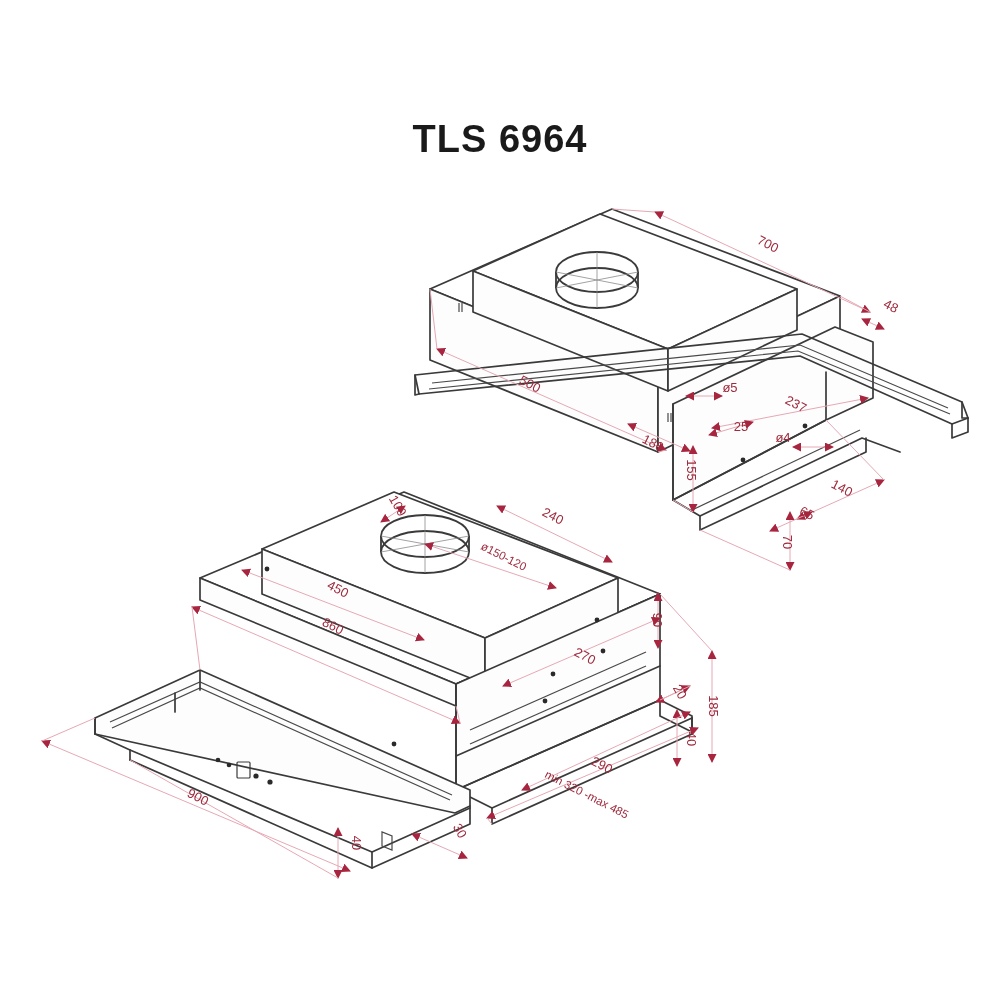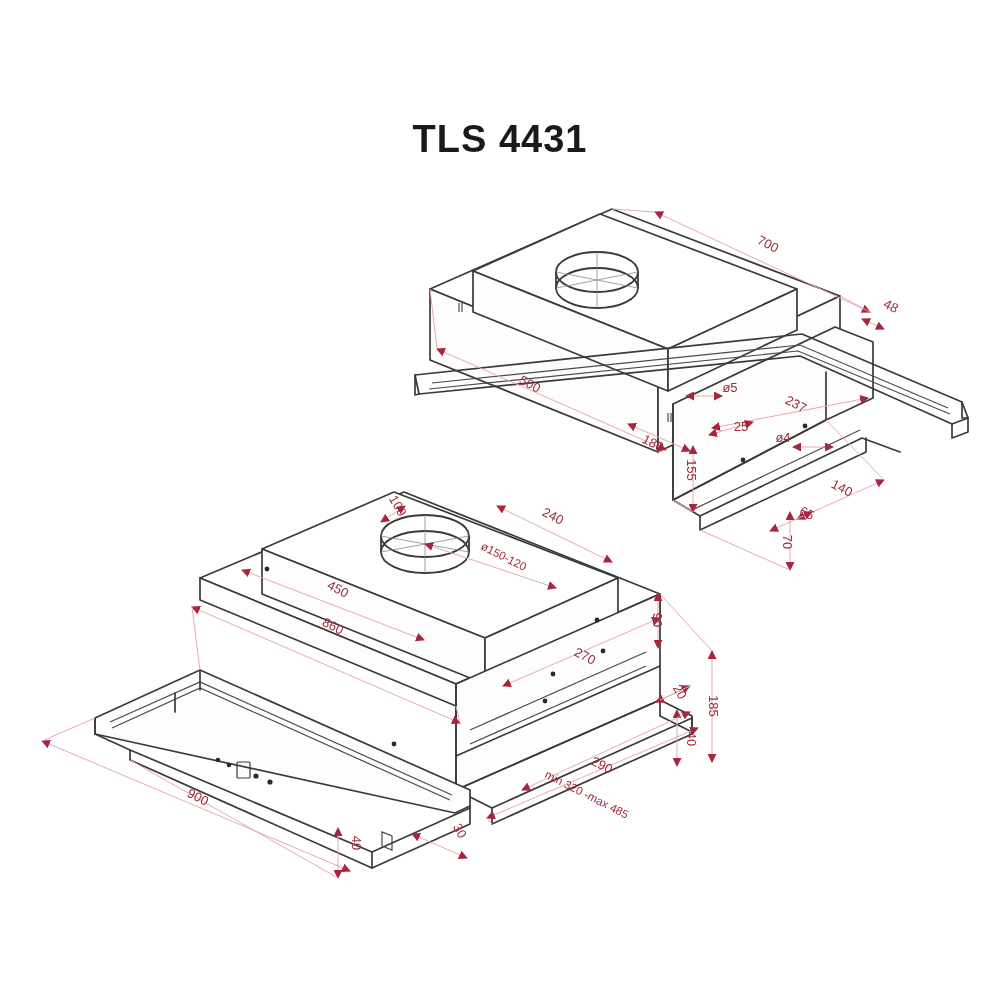--- a/index.html
+++ b/index.html
@@ -22,21 +22,21 @@
   .dimtxt{fill:#9e2a3c;font-size:13px;font-family:"Liberation Sans",sans-serif;}
   .dimtxt.sm{font-size:11.5px;}
   .arw{fill:#a8253f;}
   .dot{fill:#2a2a2a;}
 </style>
 </head>
 <body>
 
 <div id="sheet">
 
-  <div id="title">TLS 4431</div>
+  <div id="title">TLS 6964</div>
 
   <svg id="draw" viewBox="0 0 1000 1000">
     <defs>
       <marker id="ah" markerWidth="9" markerHeight="9" refX="8" refY="4.5" orient="auto">
         <path d="M0,0 L9,4.5 L0,9 z" class="arw"></path>
       </marker>
       <marker id="ahs" markerWidth="9" markerHeight="9" refX="1" refY="4.5" orient="auto">
         <path d="M9,0 L0,4.5 L9,9 z" class="arw"></path>
       </marker>
     </defs>

